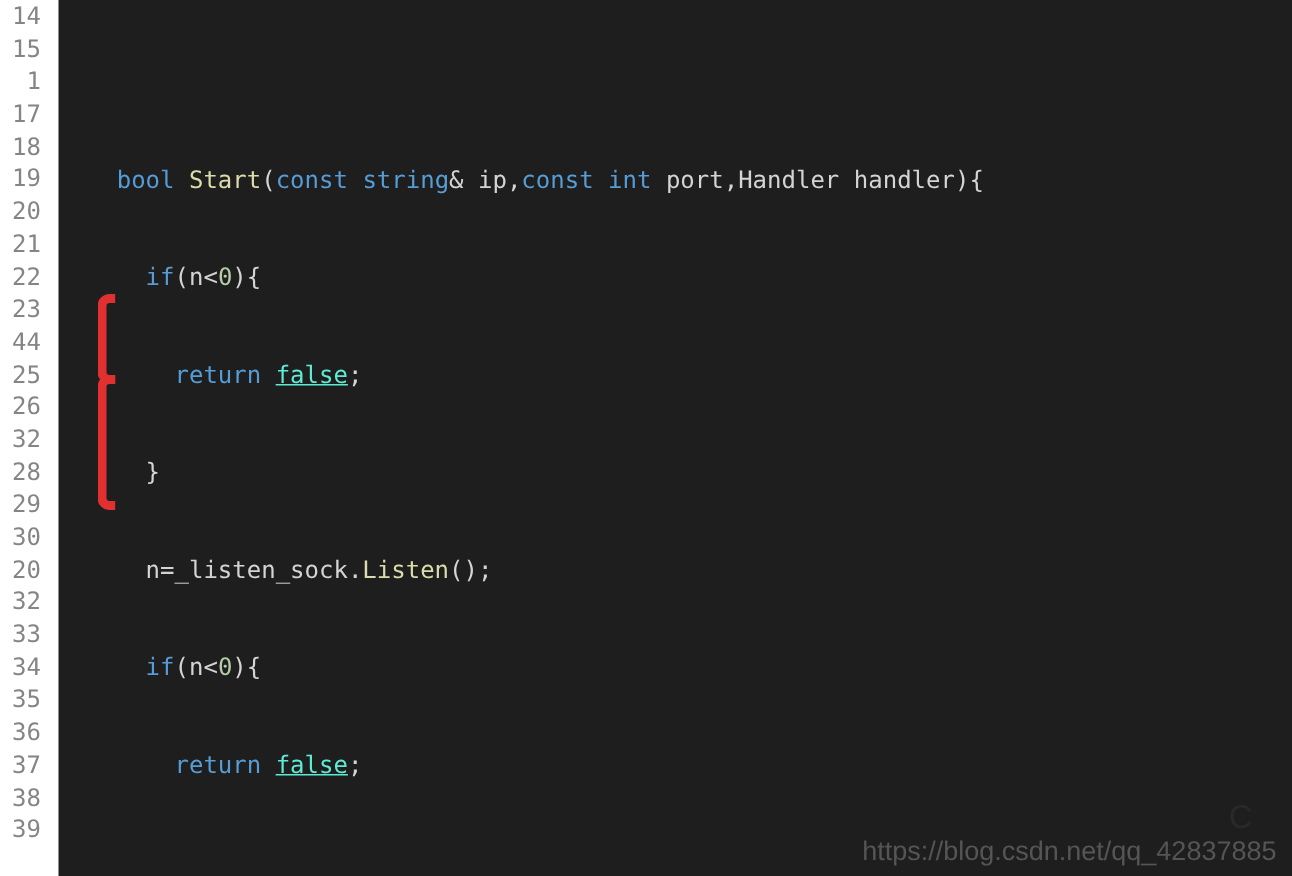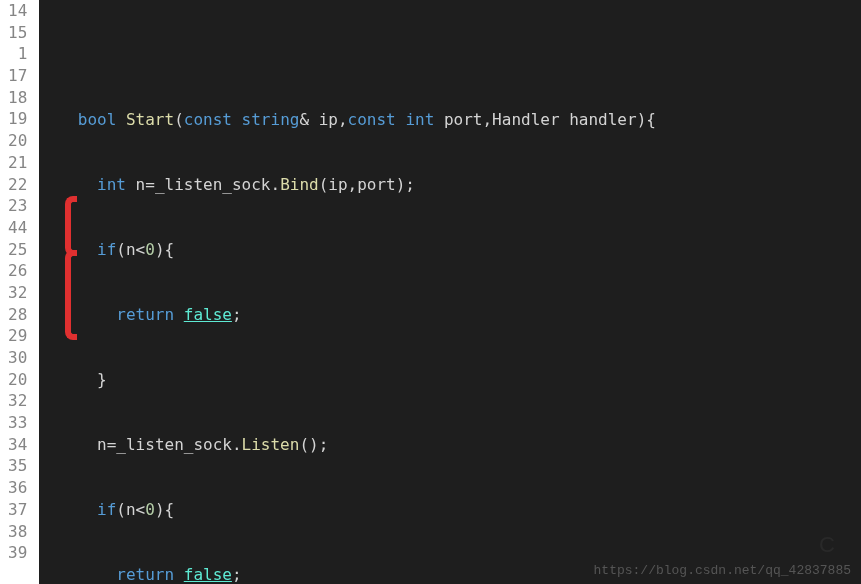--- a/index.html
+++ b/index.html
@@ -47,22 +47,22 @@
       border-bottom: 6px solid #e03030;
       border-radius: 8px 0 0 8px;
     }
     .red-marker.top { top: 196px; height: 60px; }
     .red-marker.bottom { top: 250px; height: 90px; }
     .watermark {
       position: absolute;
       bottom: 6px;
       right: 10px;
       color: #555;
-      font-size: 13px;
-      font-family: Liberation Mono, monospace;
+      font-size: 18px;
+      font-family: Liberation Sans, sans-serif;
     }
     .watermark2 {
       position: absolute;
       bottom: 26px;
       right: 26px;
       color: #3a3a3a;
       font-size: 22px;
       font-family: Arial, sans-serif;
       opacity: 0.4;
     }
@@ -97,21 +97,20 @@
       <div>36</div>
       <div>37</div>
       <div>38</div>
       <div>39</div>
     </div>
   <div class="code">
     <div class="red-marker top"></div>
     <div class="red-marker bottom"></div>
 
     <div class="line"><span>    </span><span class="kw">bool</span><span> </span><span class="fn">Start</span><span>(</span><span class="kw">const</span><span> </span><span class="kw">string</span><span>&amp;</span><span> </span><span>ip</span><span>,</span><span class="kw">const</span><span> </span><span class="kw">int</span><span> </span><span>port</span><span>,</span><span>Handler</span><span> </span><span>handler</span><span>){</span></div>
-    <div class="line"><span>      </span><span class="kw">int</span><span> </span><span>n</span><span>=</span><span>_listen_sock</span><span>.</span><span class="fn">Bind</span><span>(</span><span>ip</span><span>,</span><span>port</span><span>);</span></div>
     <div class="line"><span>      </span><span class="kw">if</span><span>(</span><span>n</span><span>&lt;</span><span class="num">0</span><span>){</span></div>
     <div class="line"><span>        </span><span class="kw">return</span><span> </span><span class="const">false</span><span>;</span></div>
     <div class="line"><span>      </span><span>}</span></div>
     <div class="line"><span>      </span><span>n</span><span>=</span><span>_listen_sock</span><span>.</span><span class="fn">Listen</span><span>();</span></div>
     <div class="line"><span>      </span><span class="kw">if</span><span>(</span><span>n</span><span>&lt;</span><span class="num">0</span><span>){</span></div>
     <div class="line"><span>        </span><span class="kw">return</span><span> </span><span class="const">false</span><span>;</span></div>
     
     
     
     

